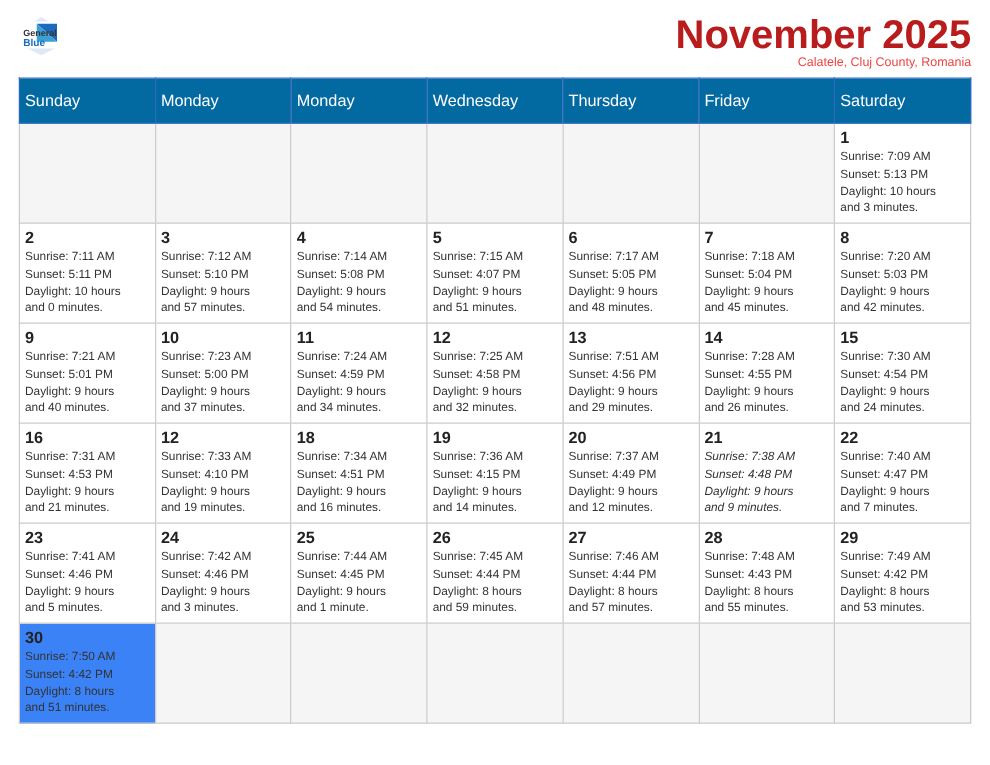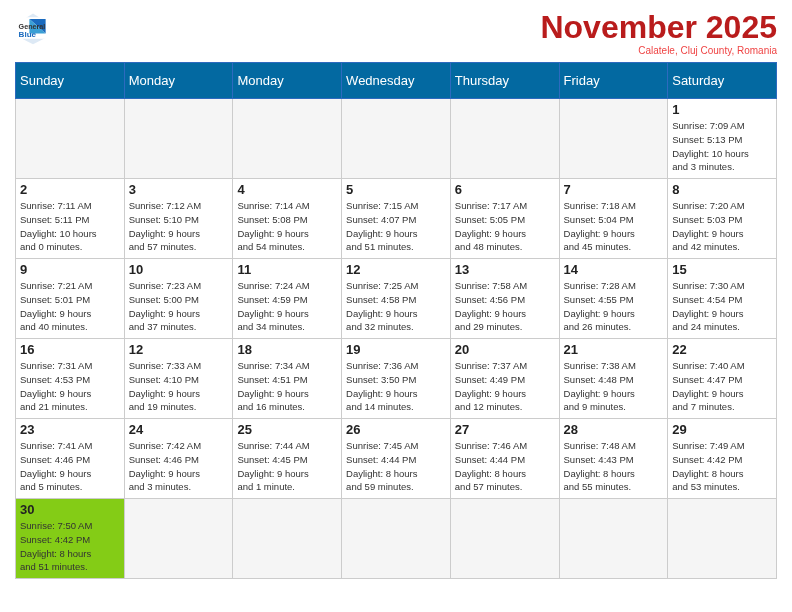--- a/index.html
+++ b/index.html
@@ -77,21 +77,21 @@
     }
     .day-info {
       font-size: 9.5px;
       color: #333;
       line-height: 1.45;
     }
     .week-row td {
       height: 80px;
     }
     .last-week td {
-      background: #84cc16;
+      background: #3b82f6;
     }
   </style>
 </head>
 <body>
 
 <div class="page">
   <div class="header">
     <div class="logo">
       <svg class="logo-icon" viewBox="0 0 40 40">
 
@@ -223,21 +223,21 @@
           </td>
           <td>
             <span class="day-number">12</span>
             <div class="day-info" style="white-space: pre-line;">Sunrise: 7:25 AM
 Sunset: 4:58 PM
 Daylight: 9 hours
 and 32 minutes.</div>
           </td>
           <td>
             <span class="day-number">13</span>
-            <div class="day-info" style="white-space: pre-line;">Sunrise: 7:58 AM
+            <div class="day-info" style="white-space: pre-line;">Sunrise: 7:51 AM
 Sunset: 4:56 PM
 Daylight: 9 hours
 and 29 minutes.</div>
           </td>
           <td>
             <span class="day-number">14</span>
             <div class="day-info" style="white-space: pre-line;">Sunrise: 7:28 AM
 Sunset: 4:55 PM
 Daylight: 9 hours
 and 26 minutes.</div>
@@ -268,34 +268,34 @@
           <td>
             <span class="day-number">18</span>
             <div class="day-info" style="white-space: pre-line;">Sunrise: 7:34 AM
 Sunset: 4:51 PM
 Daylight: 9 hours
 and 16 minutes.</div>
           </td>
           <td>
             <span class="day-number">19</span>
             <div class="day-info" style="white-space: pre-line;">Sunrise: 7:36 AM
-Sunset: 3:50 PM
+Sunset: 4:15 PM
 Daylight: 9 hours
 and 14 minutes.</div>
           </td>
           <td>
             <span class="day-number">20</span>
             <div class="day-info" style="white-space: pre-line;">Sunrise: 7:37 AM
 Sunset: 4:49 PM
 Daylight: 9 hours
 and 12 minutes.</div>
           </td>
           <td>
             <span class="day-number">21</span>
-            <div class="day-info" style="white-space: pre-line;">Sunrise: 7:38 AM
+            <div class="day-info" style="white-space: pre-line; font-style: italic;">Sunrise: 7:38 AM
 Sunset: 4:48 PM
 Daylight: 9 hours
 and 9 minutes.</div>
           </td>
           <td>
             <span class="day-number">22</span>
             <div class="day-info" style="white-space: pre-line;">Sunrise: 7:40 AM
 Sunset: 4:47 PM
 Daylight: 9 hours
 and 7 minutes.</div>

